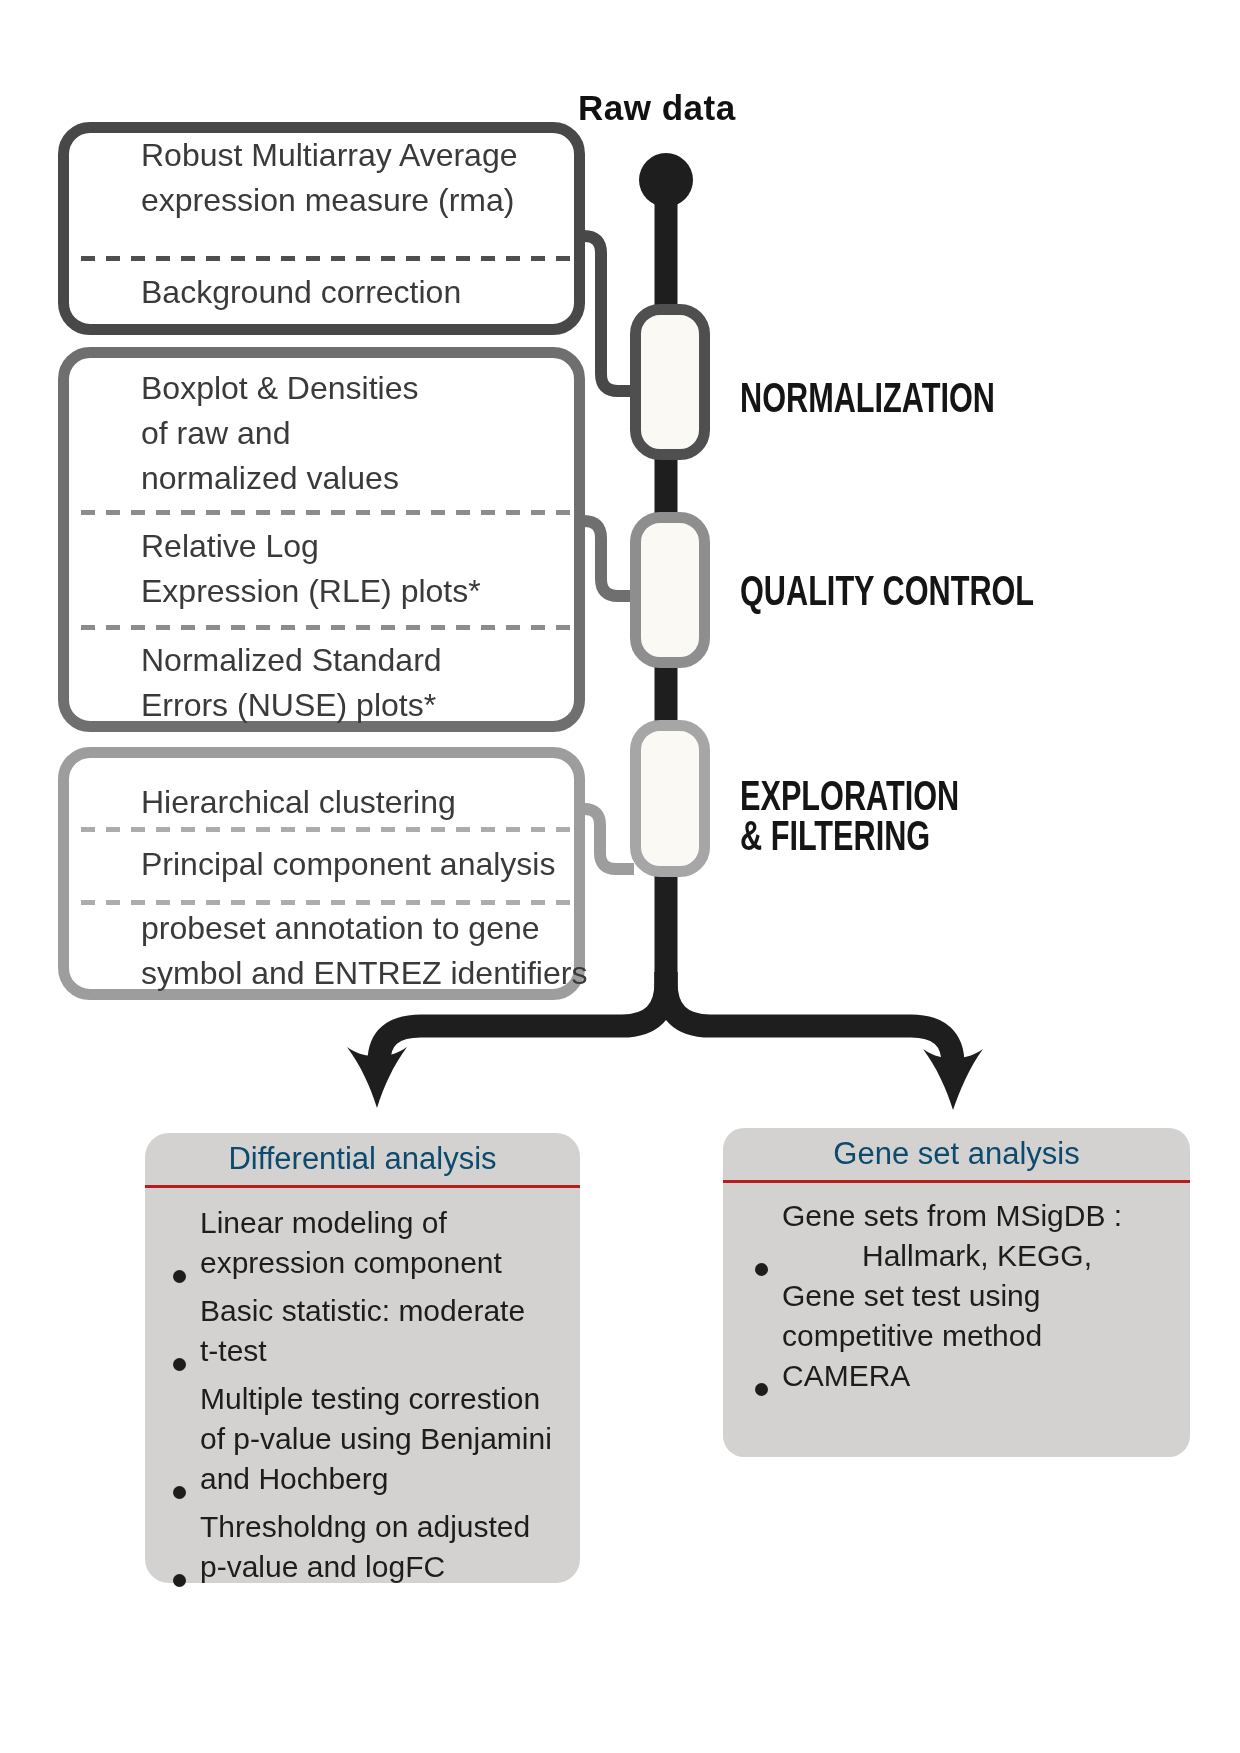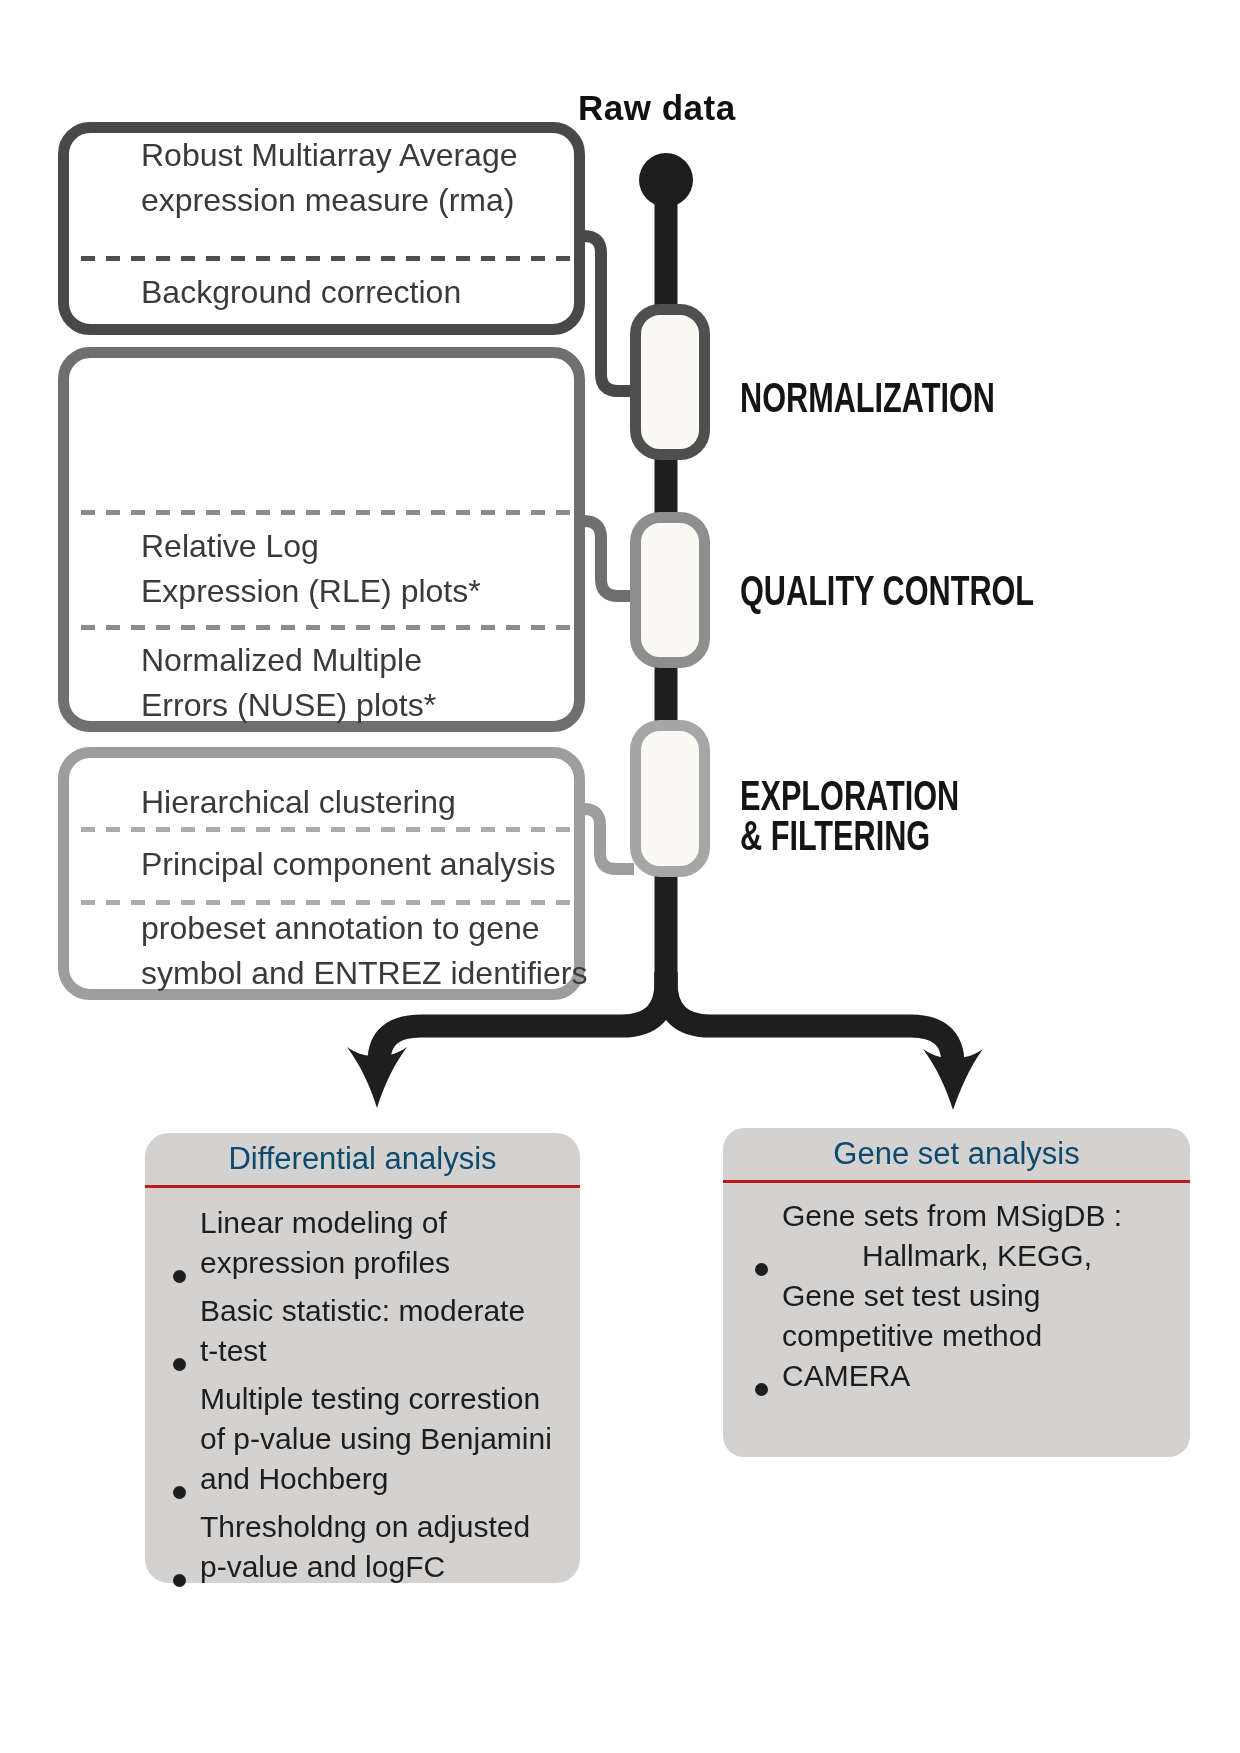--- a/index.html
+++ b/index.html
@@ -110,28 +110,33 @@
       <span>Robust Multiarray Average</span>
       <span>expression measure (rma)</span>
     </div>
     <div class="dash" style="--dc:#4f4f4f;top:123px;left:12px;"></div>
     <div class="steprow" style="top:137px;">
       <span>Background correction</span>
     </div>
   </div>
 
   <div class="stepbox b2">
+    <div class="steprow" style="top:8px;">
+      <span>Boxplot &amp; Densities</span>
+      <span>of raw and</span>
+      <span>normalized values</span>
+    </div>
     <div class="dash" style="--dc:#8c8c8c;top:152px;left:12px;"></div>
     <div class="steprow" style="top:166px;">
       <span>Relative Log</span>
       <span>Expression (RLE) plots*</span>
     </div>
     <div class="dash" style="--dc:#8c8c8c;top:267px;left:12px;"></div>
     <div class="steprow" style="top:280px;">
-      <span>Normalized Multiple</span>
+      <span>Normalized Standard</span>
       <span>Errors (NUSE) plots*</span>
     </div>
   </div>
 
   <div class="stepbox b3">
     <div class="steprow" style="top:22px;">
       <span>Hierarchical clustering</span>
     </div>
     <div class="dash" style="--dc:#acacac;top:69px;left:12px;"></div>
     <div class="steprow" style="top:84px;">
@@ -153,21 +158,21 @@
   <div class="stage-label s3a">EXPLORATION</div>
   <div class="stage-label s3b">&amp; FILTERING</div>
 
   <div class="panel left">
     <div class="panel-title">Differential analysis</div>
     <div class="bullets">
       <div class="bullet">
         <div class="bdot"></div>
         <div class="btext">
           <span>Linear modeling of</span>
-          <span>expression profiles</span>
+          <span>expression component</span>
         </div>
       </div>
       <div class="bullet">
         <div class="bdot"></div>
         <div class="btext">
           <span>Basic statistic: moderate</span>
           <span>t-test</span>
         </div>
       </div>
       <div class="bullet">

